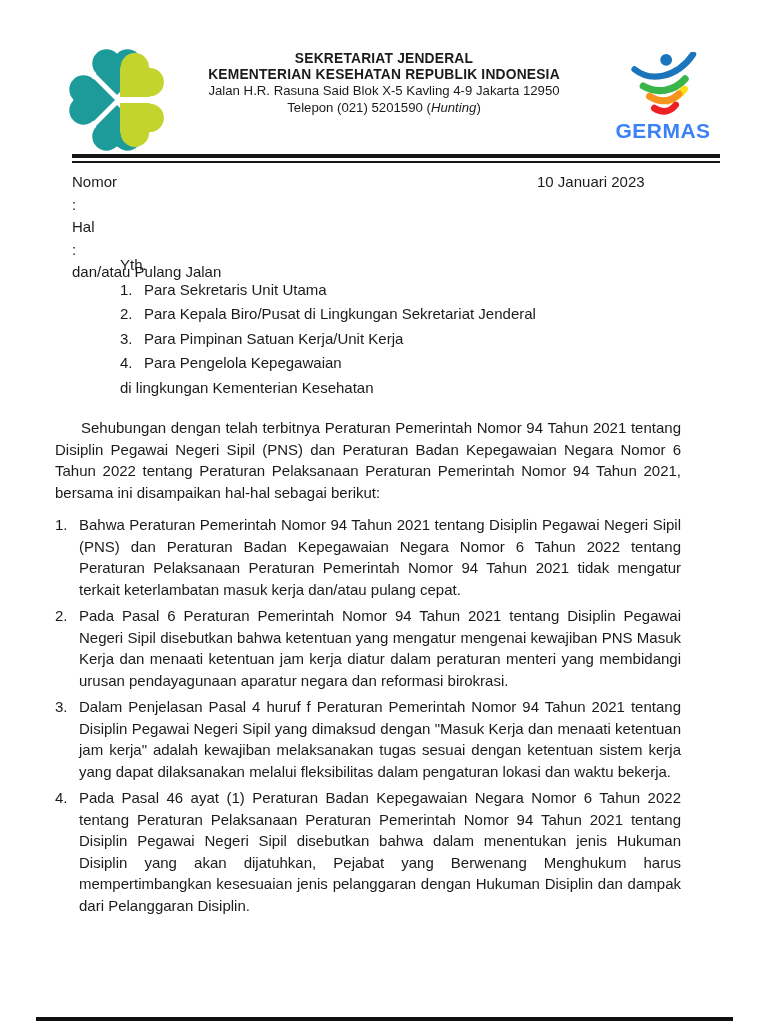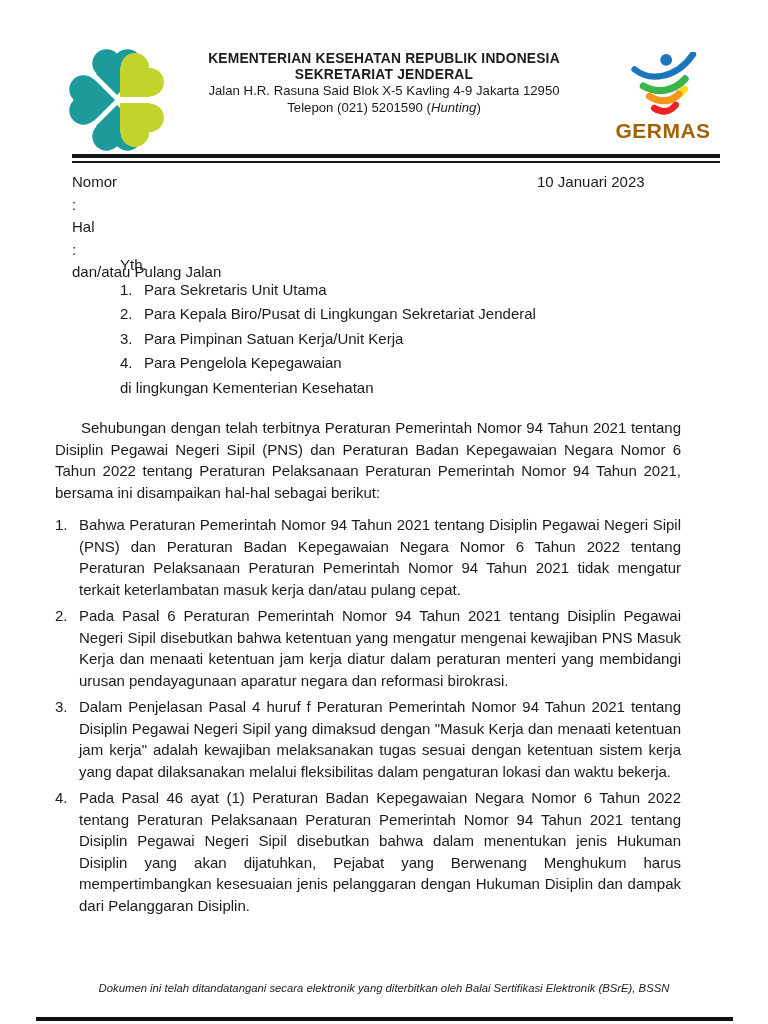--- a/index.html
+++ b/index.html
@@ -12,21 +12,21 @@
   .page{position:absolute;inset:0;background:#fff;}
 
   
   .kemenkes-logo{position:absolute;left:66px;top:46px;width:106px;height:108px;}
   .header-center{position:absolute;left:104px;top:51px;width:560px;text-align:center;}
   .h-title{font-weight:700;font-size:13.8px;line-height:16.2px;letter-spacing:.2px;}
   .h-addr{font-size:13.2px;line-height:16.2px;}
   .italic{font-style:italic;}
   .germas{position:absolute;top:52px;right:54px;width:102px;text-align:center;}
   .germas svg{display:block;margin:0 auto;}
-  .germas-text{font-weight:700;font-size:21px;line-height:22px;color:#a16207;letter-spacing:.5px;margin-top:0px;}
+  .germas-text{font-weight:700;font-size:21px;line-height:22px;color:#3b82f6;letter-spacing:.5px;margin-top:0px;}
 
   
   .rule{position:absolute;left:72px;top:154px;width:648px;height:3px;
         border-top:4.5px solid #151515;border-bottom:2px solid #151515;}
 
   
   .meta{position:absolute;left:72px;top:171px;width:648px;font-size:15px;line-height:22.5px;}
   .meta-row{display:flex;flex-direction:column;}
   .meta-label{width:91px;flex:none;}
   .meta-sep{width:11px;flex:none;}
@@ -66,22 +66,22 @@
       </defs>
       <use href="#petal" fill="#1d9b9b" transform="translate(50,49)"></use>
       <use href="#petal" fill="#1d9b9b" transform="translate(48,54) rotate(-90)"></use>
       <use href="#petal" fill="#1d9b9b" transform="translate(50,59) rotate(180)"></use>
       <use href="#petal" fill="#c3d52d" transform="translate(53,51) rotate(45)"></use>
       <use href="#petal" fill="#c3d52d" transform="translate(53,57) rotate(135)"></use>
     </svg>
   </div>
 
   <div class="header-center">
+    <div class="h-title">SEKRETARIAT JENDERAL</div>
     <div class="h-title">KEMENTERIAN KESEHATAN REPUBLIK INDONESIA</div>
-    <div class="h-title">SEKRETARIAT JENDERAL</div>
     <div class="h-addr">Jalan H.R. Rasuna Said Blok X-5 Kavling 4-9 Jakarta 12950</div>
     <div class="h-addr"><span>Telepon (021) 5201590 (</span><span class="italic">Hunting</span><span>)</span></div>
   </div>
 
   <div class="germas">
     <svg width="92" height="68" viewBox="0 0 100 86">
       <path d="M88 3 C 77 19 64 27 50 30 C 36 33 24 30 14 22" fill="none" stroke="#1b75bc" stroke-width="8" stroke-linecap="round"></path>
       <circle cx="54" cy="10" r="7.5" fill="#1b75bc"></circle>
       <path d="M78 34 C 64 50 42 53 25 43" fill="none" stroke="#39b54a" stroke-width="9" stroke-linecap="round"></path>
       <path d="M77 47 C 71 55 64 59 56 62" fill="none" stroke="#ffde17" stroke-width="9" stroke-linecap="round"></path>
@@ -145,16 +145,15 @@
     <div class="body-item">
       <span class="body-num">3.</span>
       <span>Dalam Penjelasan Pasal 4 huruf f Peraturan Pemerintah Nomor 94 Tahun 2021 tentang Disiplin Pegawai Negeri Sipil yang dimaksud dengan "Masuk Kerja dan menaati ketentuan jam kerja" adalah kewajiban melaksanakan tugas sesuai dengan ketentuan sistem kerja yang dapat dilaksanakan melalui fleksibilitas dalam pengaturan lokasi dan waktu bekerja.</span>
     </div>
     <div class="body-item">
       <span class="body-num">4.</span>
       <span>Pada Pasal 46 ayat (1) Peraturan Badan Kepegawaian Negara Nomor 6 Tahun 2022 tentang Peraturan Pelaksanaan Peraturan Pemerintah Nomor 94 Tahun 2021 tentang Disiplin Pegawai Negeri Sipil disebutkan bahwa dalam menentukan jenis Hukuman Disiplin yang akan dijatuhkan, Pejabat yang Berwenang Menghukum harus mempertimbangkan kesesuaian jenis pelanggaran dengan Hukuman Disiplin dan dampak dari Pelanggaran Disiplin.</span>
     </div>
   </div>
 
-  <div class="footer">Dokumen ini telah ditandatangani secara elektronik yang diterbitkan oleh Balai Sertifikasi Elektronik (BSrE), BSSN</div>
   <div class="bottom-bar"></div>
 
 </div>
 
 </body></html>

